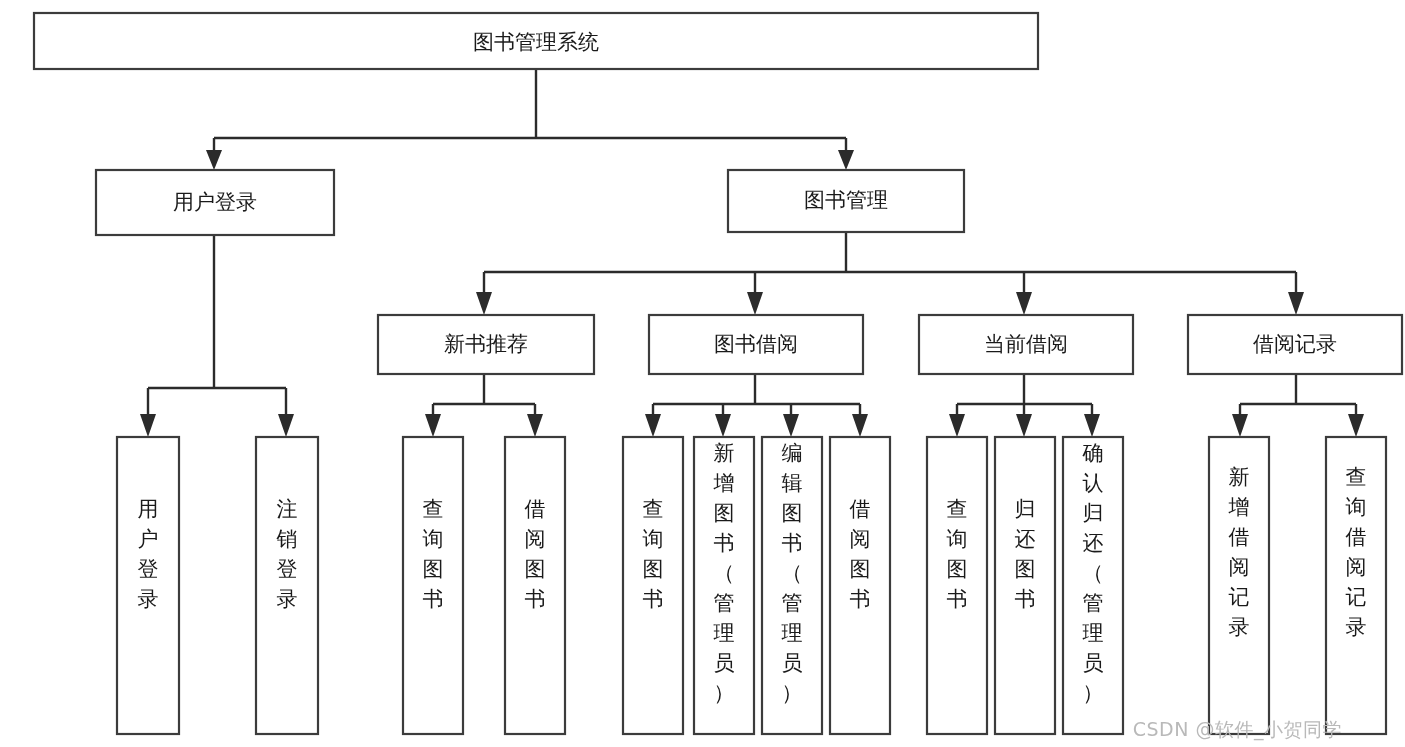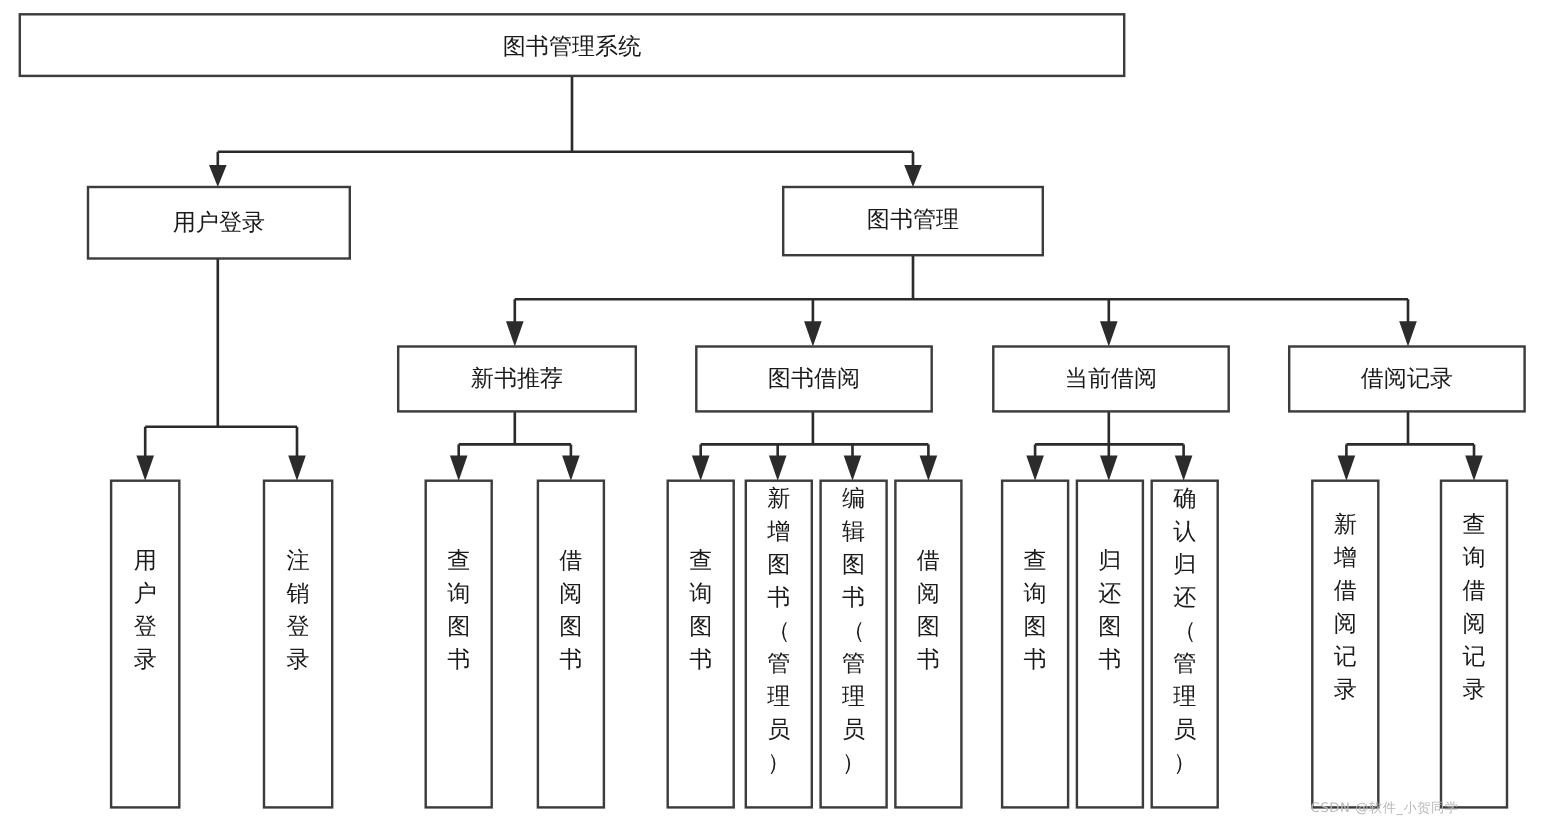--- a/index.html
+++ b/index.html
@@ -12,20 +12,21 @@
     height: 747px;
     font-family: "DejaVu Sans", "Liberation Sans", sans-serif;
     overflow: hidden;
     position: relative;
   }
   #diagram-root {
     position: relative;
     width: 1334px;
     height: 747px;
     background: #ffffff;
+    margin-left: 16px;
   }
   svg#chart-svg {
     position: absolute;
     left: 0;
     top: 0;
     width: 1405px;
     height: 747px;
   }
   .node-box {
     fill: #ffffff;
@@ -53,21 +54,21 @@
     font-family: "DejaVu Sans", "Liberation Sans", sans-serif;
     font-size: 21px;
     fill: #1a1a1a;
     text-anchor: middle;
   }
   .watermark-text {
     position: absolute;
     right: 8px;
     bottom: 4px;
     font-family: "DejaVu Sans", "Liberation Sans", sans-serif;
-    font-size: 12px;
+    font-size: 19px;
     color: #b9b9b9;
     letter-spacing: 0.5px;
     white-space: nowrap;
     user-select: none;
   }
 </style>
 </head>
 <body>
 
 <div id="diagram-root">

